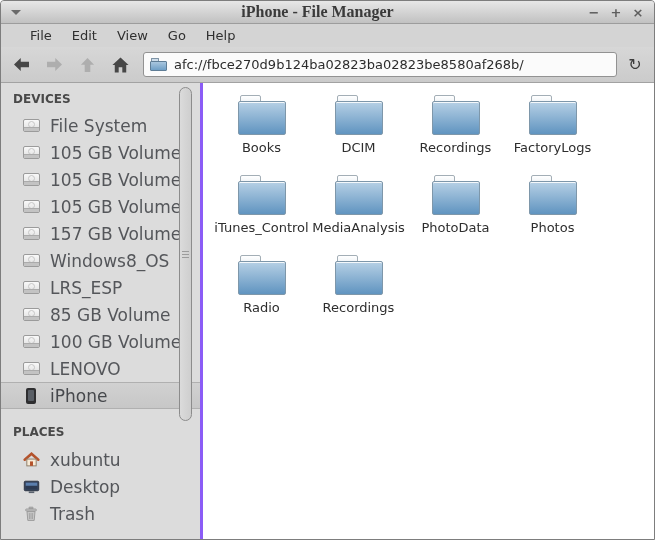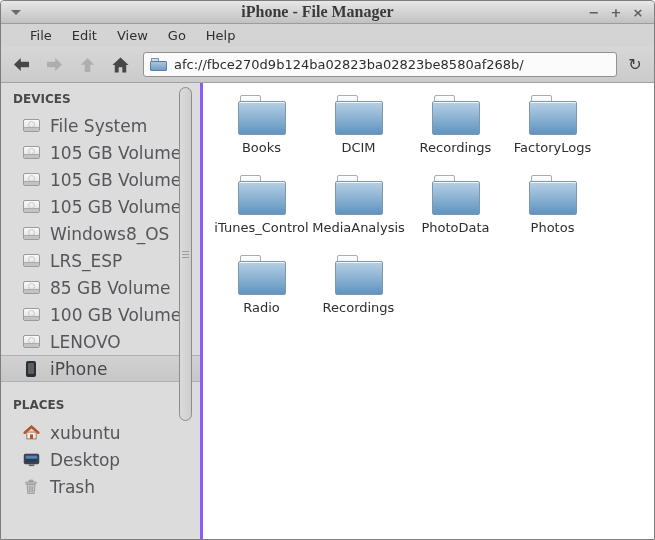--- a/index.html
+++ b/index.html
@@ -180,20 +180,26 @@
       <div class="srow">
         <span class="sicon">
             <span class="drive-ic"></span>
           </span>
         <span>105 GB Volume</span>
       </div>
       <div class="srow">
         <span class="sicon">
             <span class="drive-ic"></span>
           </span>
+        <span>157 GB Volume</span>
+      </div>
+      <div class="srow">
+        <span class="sicon">
+            <span class="drive-ic"></span>
+          </span>
         <span>Windows8_OS</span>
       </div>
       <div class="srow">
         <span class="sicon">
             <span class="drive-ic"></span>
           </span>
         <span>LRS_ESP</span>
       </div>
       <div class="srow">
         <span class="sicon">

